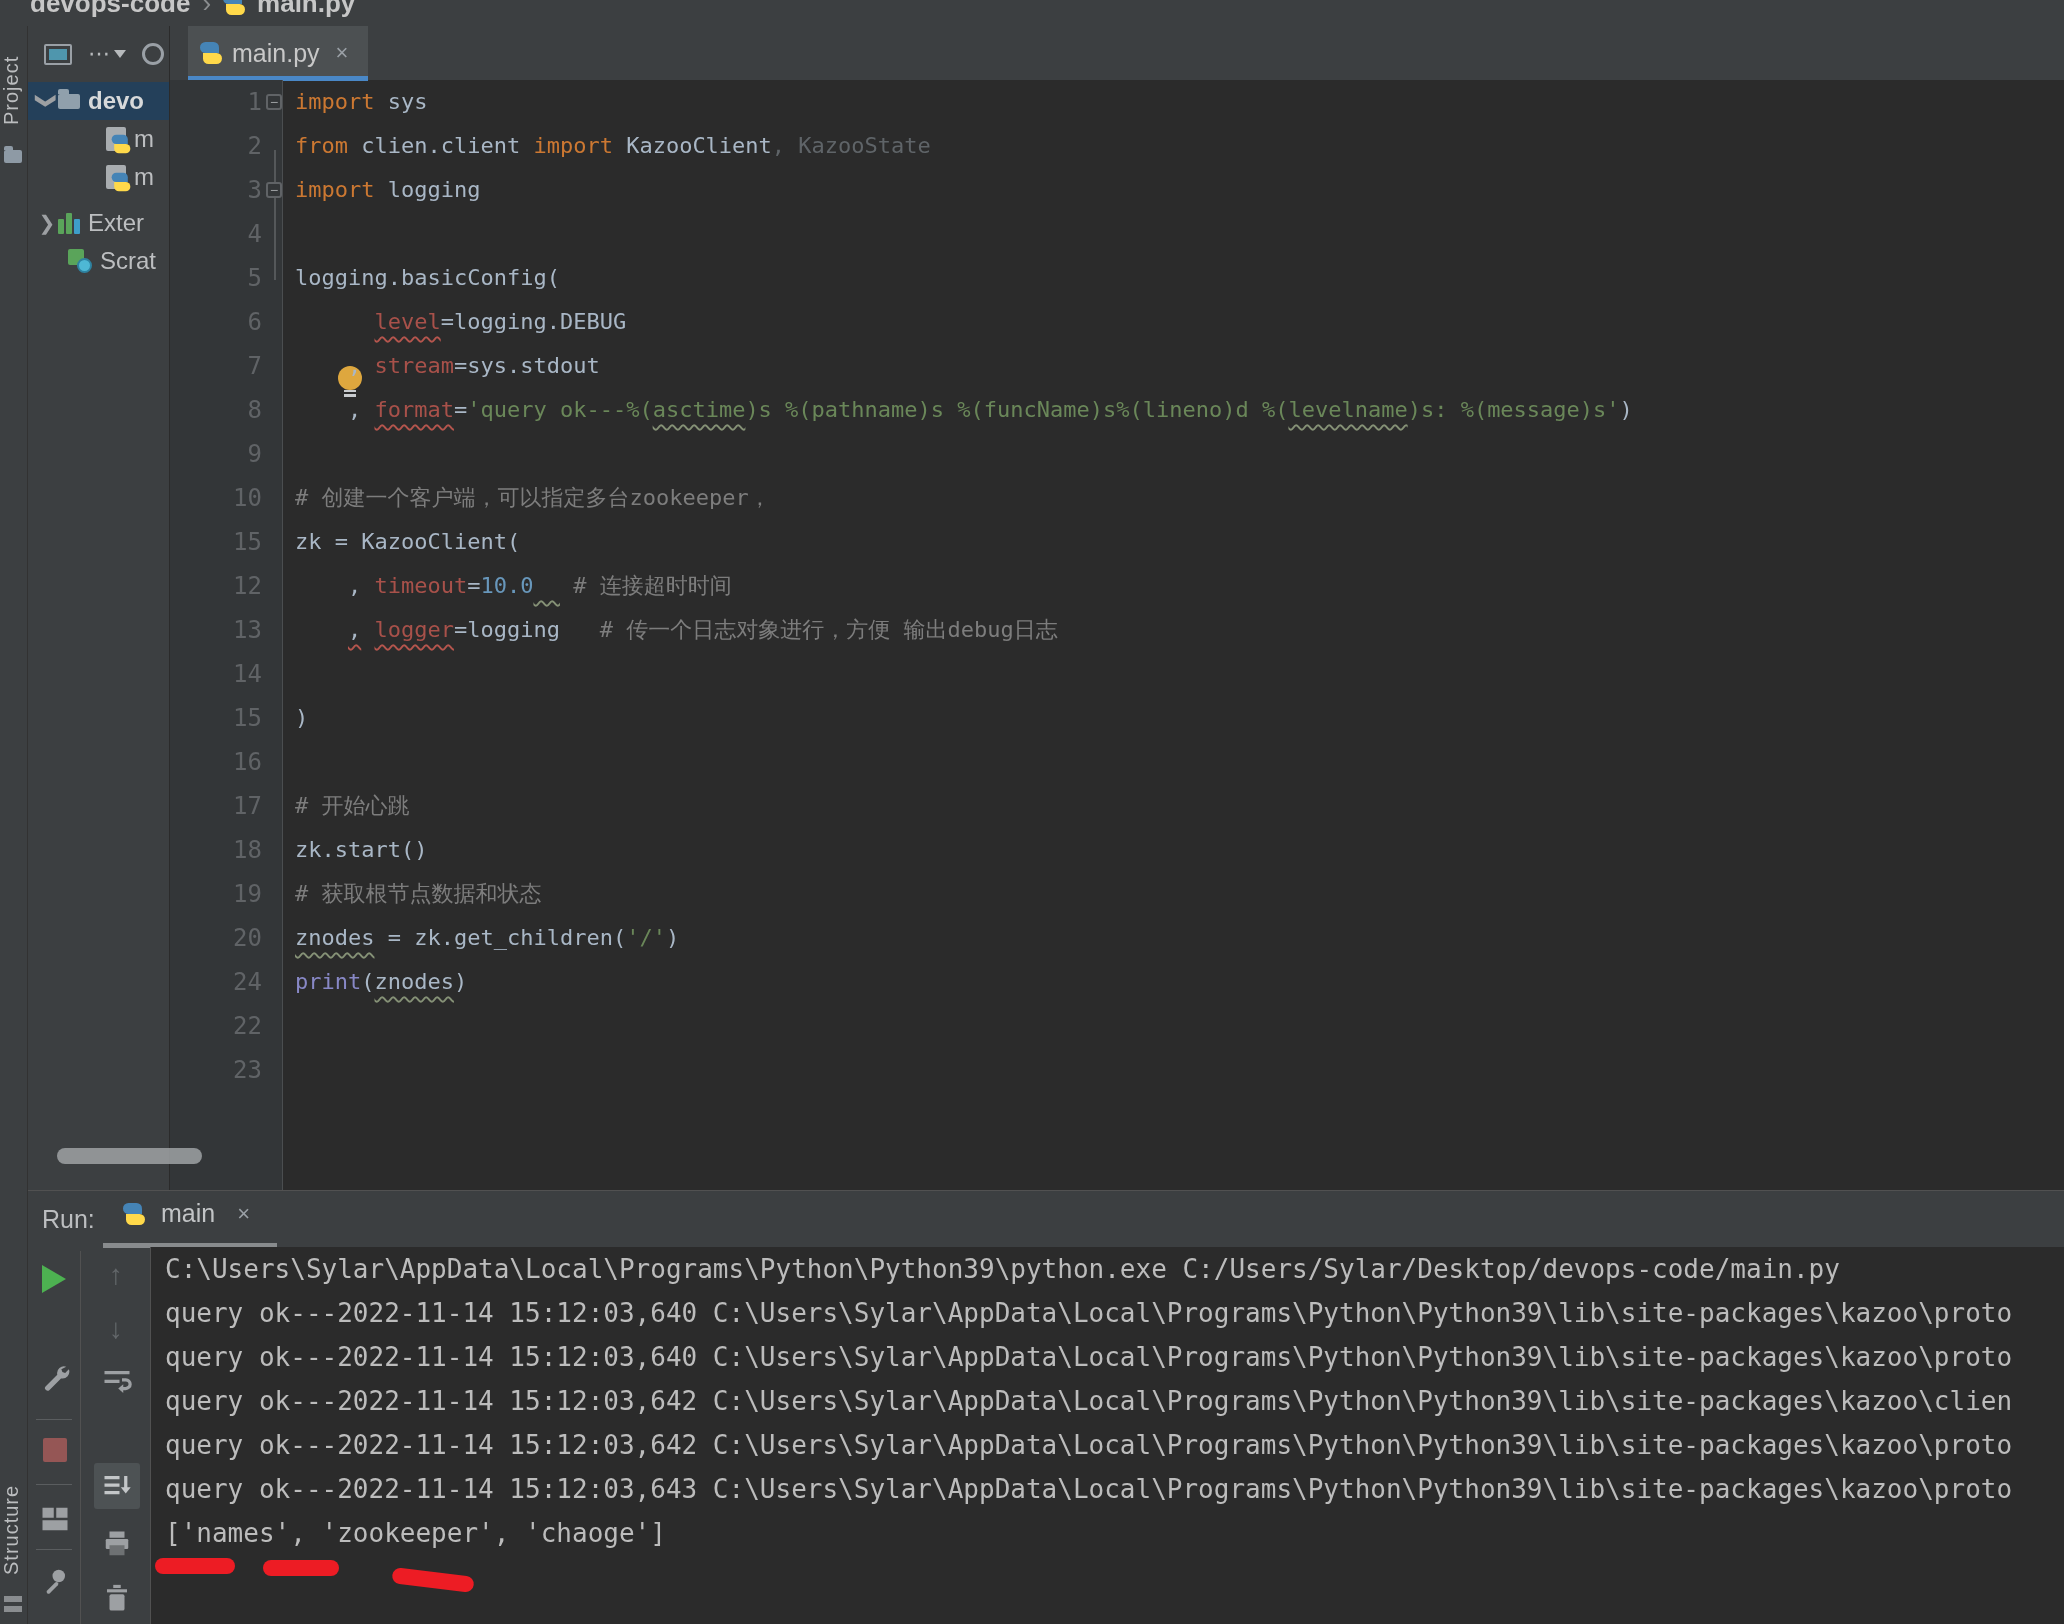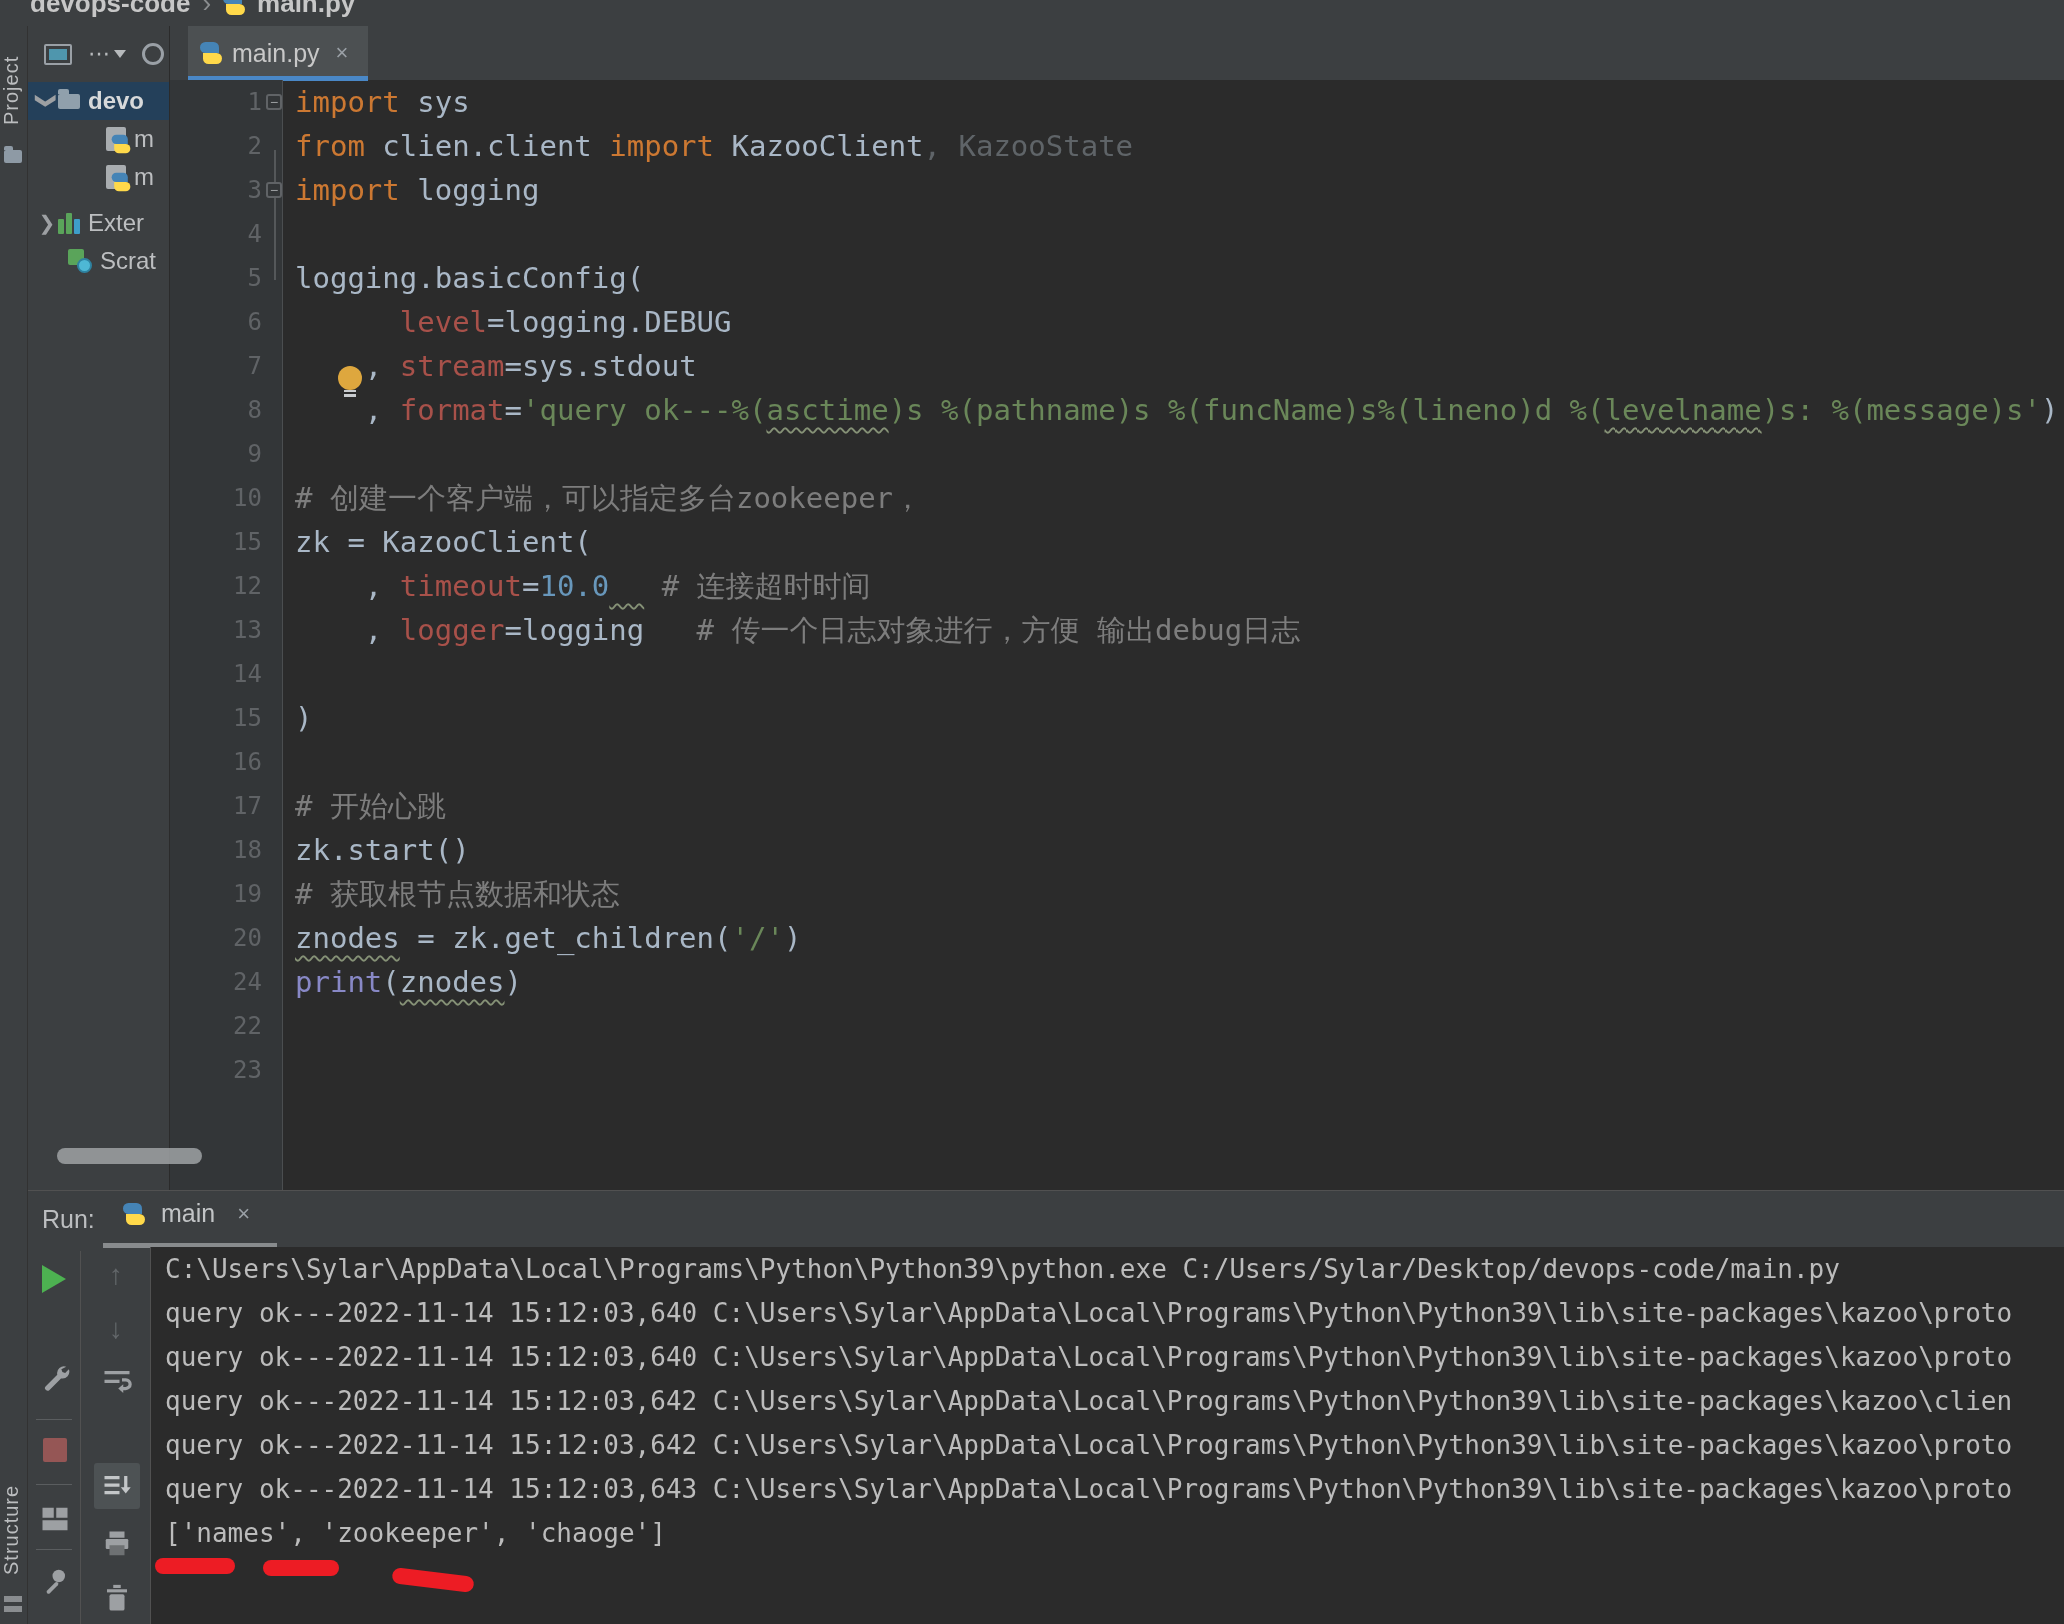--- a/index.html
+++ b/index.html
@@ -59,26 +59,26 @@
   .tab-active .tab-label { color:#c8c8c8; font-size:25px; }
   .tab-close { color:#9aa0a6; font-size:22px; margin-left:6px; }
   .tab-underline { position:absolute; left:18px; top:50px; width:180px; height:5px; }
 
   .gutter { position:absolute; left:0; top:54px; width:112px; height:1110px; background:#333638; }
   .gutter-sep { position:absolute; left:112px; top:54px; width:1px; height:1110px; background:#4b4e50; }
   .gut-nums { position:absolute; left:0; top:54px; width:92px; text-align:right;
               font-family:"DejaVu Sans Mono", monospace; font-size:24px; color:#606366; }
   .gut-num { height:44px; line-height:44px; }
   .code-area { position:absolute; left:125px; top:54px; width:1769px; height:1020px;
-               font-family:"DejaVu Sans Mono", monospace; font-size:29px; overflow:hidden; }
+               font-family:"DejaVu Sans Mono", monospace; font-size:22px; overflow:hidden; }
   .code-line { height:44px; line-height:44px; white-space:pre; }
   .sg-d { color:#a9b7c6; } .sg-k { color:#cc7832; } .sg-s { color:#6a8759; }
   .sg-c { color:#7d7d7d; } .sg-p { color:#a8514a; } .sg-n { color:#6897bb; }
   .sg-b { color:#8888c6; } .sg-g { color:#5f6468;margin-top:36px; }
-  .u-err { text-decoration-style:wavy; text-decoration-color:#b5554d; text-underline-offset:7px; text-decoration-thickness:2px; }
+  .u-err { text-decoration:underline; text-decoration-style:wavy; text-decoration-color:#b5554d; text-underline-offset:7px; text-decoration-thickness:2px; }
   .u-typo { text-decoration:underline; text-decoration-style:wavy; text-decoration-color:#859176; text-underline-offset:7px; text-decoration-thickness:2px; }
   .fold-box { position:absolute; width:16px; height:16px; border:2px solid #606366; border-radius:3px; color:#9da0a3;
               font-size:14px; line-height:12px; text-align:center; background:#333638; z-index:2; }
   .fold-line { position:absolute; left:104px; top:124px; width:2px; height:130px; background:#55585a; }
   .bulb { position:absolute; left:168px; top:340px; width:24px; height:24px; background:#dea73e; border-radius:50%; }
   .bulb:after { content:""; position:absolute; left:6px; top:24px; width:12px; height:7px;
                 background:linear-gradient(#c9cccf 0 2px, transparent 2px 4px, #c9cccf 4px 6px); }
 
   
   .run-panel { position:absolute; left:28px; top:1190px; width:2036px; height:434px; background:#3c3f41; border-top:1px solid #515151; }

